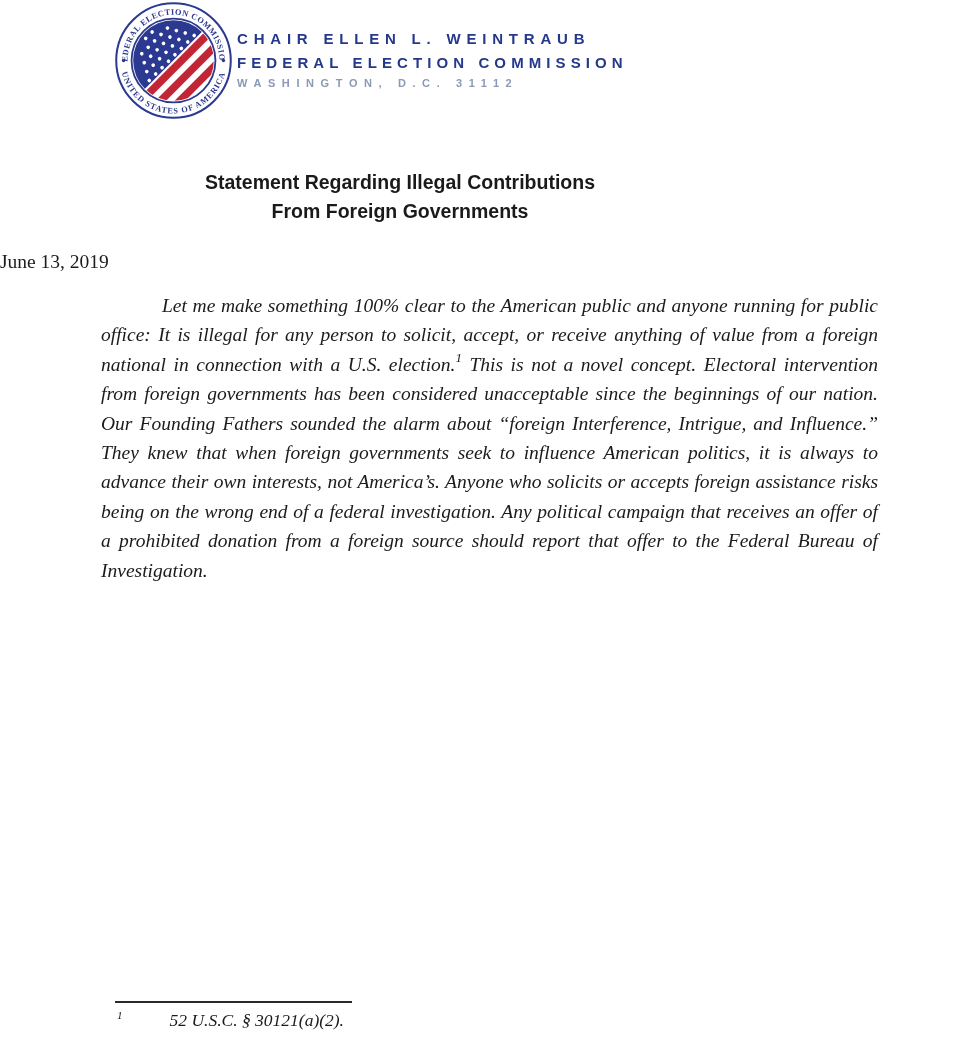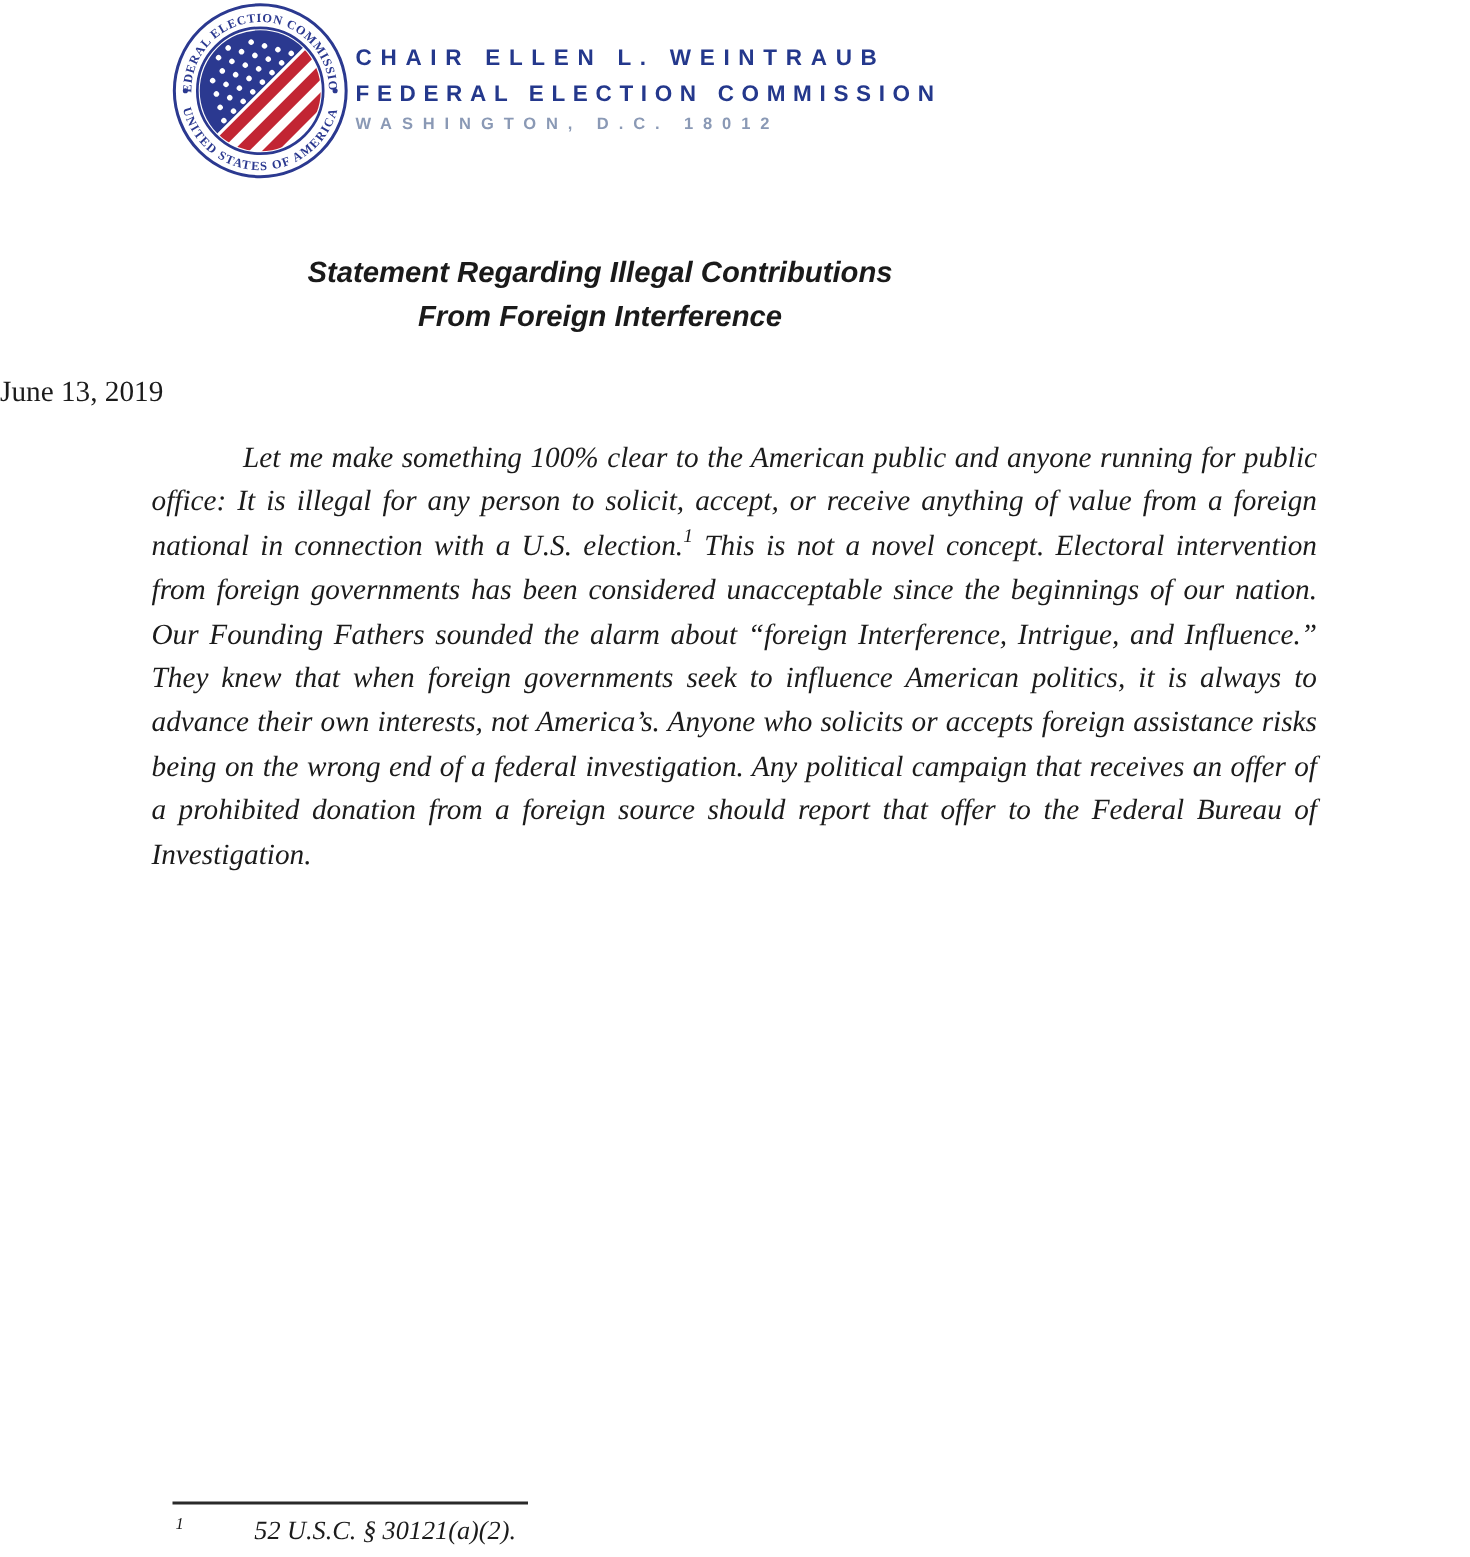--- a/index.html
+++ b/index.html
@@ -53,21 +53,20 @@
     position: absolute;
     left: 0;
     top: 168px;
     width: 800px;
     text-align: center;
     font-family: "Liberation Sans", sans-serif;
     font-weight: bold;
     font-size: 19.5px;
     line-height: 29px;
     color: #1a1a1a;
-    font-style: italic;
   }
   .doc-date {
     position: absolute;
     left: 0;
     top: 251px;
     width: 980px;
     text-align: left;
     font-size: 19.5px;
     font-family: "Liberation Serif", serif;
   }
@@ -187,26 +186,26 @@
     <text font-size="8.2" letter-spacing="0.9">
       <textPath href="#arcBot" startOffset="50%" text-anchor="middle">UNITED STATES OF AMERICA</textPath>
     </text>
     <circle cx="10.5" cy="60" r="1.7" fill="#2b3990"></circle>
     <circle cx="109.5" cy="60" r="1.7" fill="#2b3990"></circle>
   </svg>
 
   <div class="lh-text">
     <div class="lh1">CHAIR ELLEN L. WEINTRAUB</div>
     <div class="lh2">FEDERAL ELECTION COMMISSION</div>
-    <div class="lh3">WASHINGTON, D.C. 18012</div>
+    <div class="lh3">WASHINGTON, D.C. 31112</div>
   </div>
 
   <div class="doc-title">
     <div>Statement Regarding Illegal Contributions</div>
-    <div>From Foreign Interference</div>
+    <div>From Foreign Governments</div>
   </div>
 
   <div class="doc-date">June 13, 2019</div>
 
   <p class="body-par"><span>Let me make something 100% clear to the American public and anyone running for public office: It is illegal for any person to solicit, accept, or receive anything of value from a foreign national in connection with a U.S. election.</span><sup class="ref">1</sup><span> This is not a novel concept. Electoral intervention from foreign governments has been considered unacceptable since the beginnings of our nation. Our Founding Fathers sounded the alarm about “foreign Interference, Intrigue, and Influence.” They knew that when foreign governments seek to influence American politics, it is always to advance their own interests, not America’s. Anyone who solicits or accepts foreign assistance risks being on the wrong end of a federal investigation. Any political campaign that receives an offer of a prohibited donation from a foreign source should report that offer to the Federal Bureau of Investigation.</span></p>
 
   <div class="fn-rule"></div>
   <div class="footnote"><sup class="mark">1</sup><span>52 U.S.C. § 30121(a)(2).</span></div>
 
 </div>

